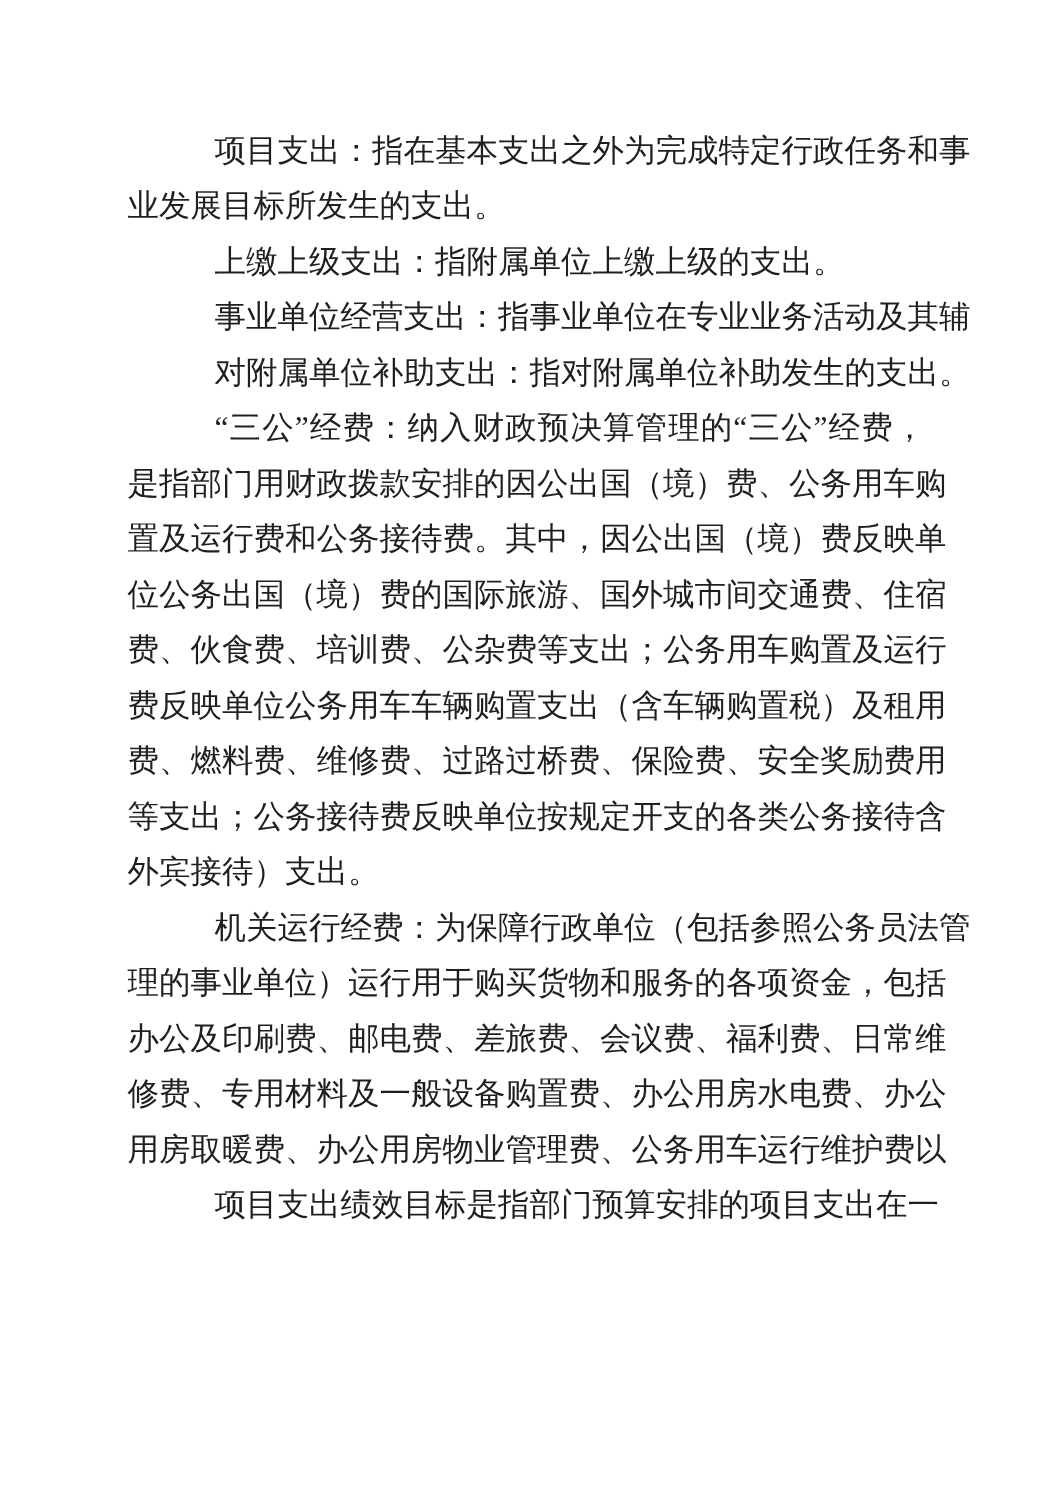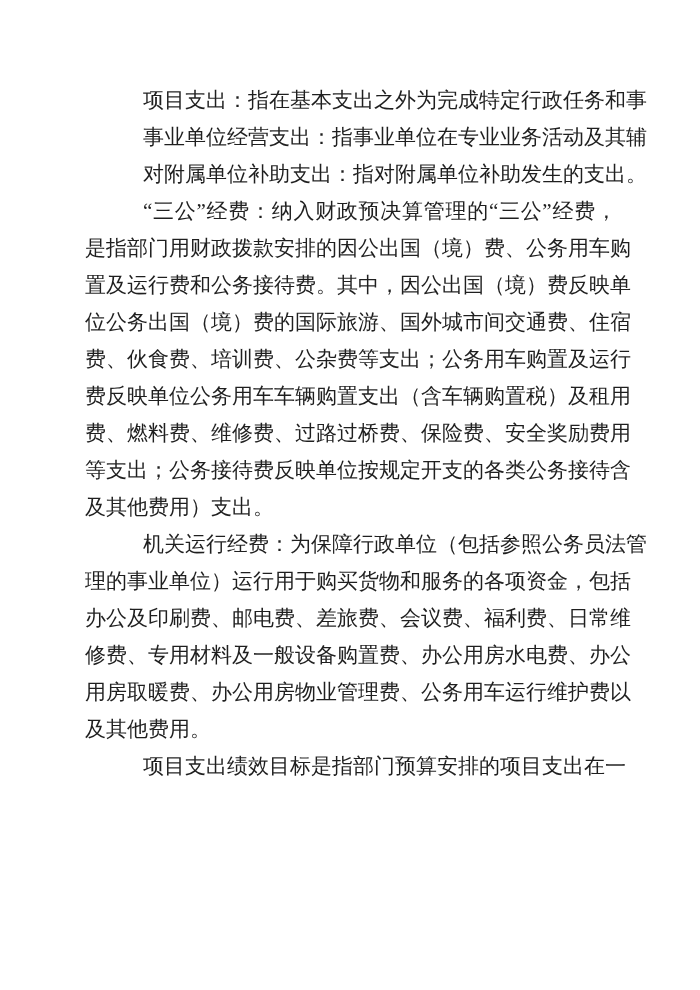--- a/index.html
+++ b/index.html
@@ -80,20 +80,24 @@
           <span>成</span>
           <span>特</span>
           <span>定</span>
           <span>行</span>
           <span>政</span>
           <span>任</span>
           <span>务</span>
           <span>和</span>
           <span>事</span>
         </div>
+        <div class="line">业发展目标所发生的支出。</div>
+      </div>
+      <div class="paragraph">
+        <div class="line indent">上缴上级支出：指附属单位上缴上级的支出。</div>
       </div>
       <div class="paragraph">
         <div class="line fill indent">
           <span>事</span>
           <span>业</span>
           <span>单</span>
           <span>位</span>
           <span>经</span>
           <span>营</span>
           <span>支</span>
@@ -360,21 +364,21 @@
           <span>支</span>
           <span>的</span>
           <span>各</span>
           <span>类</span>
           <span>公</span>
           <span>务</span>
           <span>接</span>
           <span>待</span>
           <span>含</span>
         </div>
-        <div class="line">及其他费用）支出。</div>
+        <div class="line">外宾接待）支出。</div>
       </div>
       <div class="paragraph">
         <div class="line fill indent">
           <span>机</span>
           <span>关</span>
           <span>运</span>
           <span>行</span>
           <span>经</span>
           <span>费</span>
           <span>：</span>
@@ -501,21 +505,20 @@
           <span>务</span>
           <span>用</span>
           <span>车</span>
           <span>运</span>
           <span>行</span>
           <span>维</span>
           <span>护</span>
           <span>费</span>
           <span>以</span>
         </div>
-        <div class="line">及其他费用。</div>
       </div>
       <div class="paragraph">
         <div class="line fill indent">
           <span>项</span>
           <span>目</span>
           <span>支</span>
           <span>出</span>
           <span>绩</span>
           <span>效</span>
           <span>目</span>

